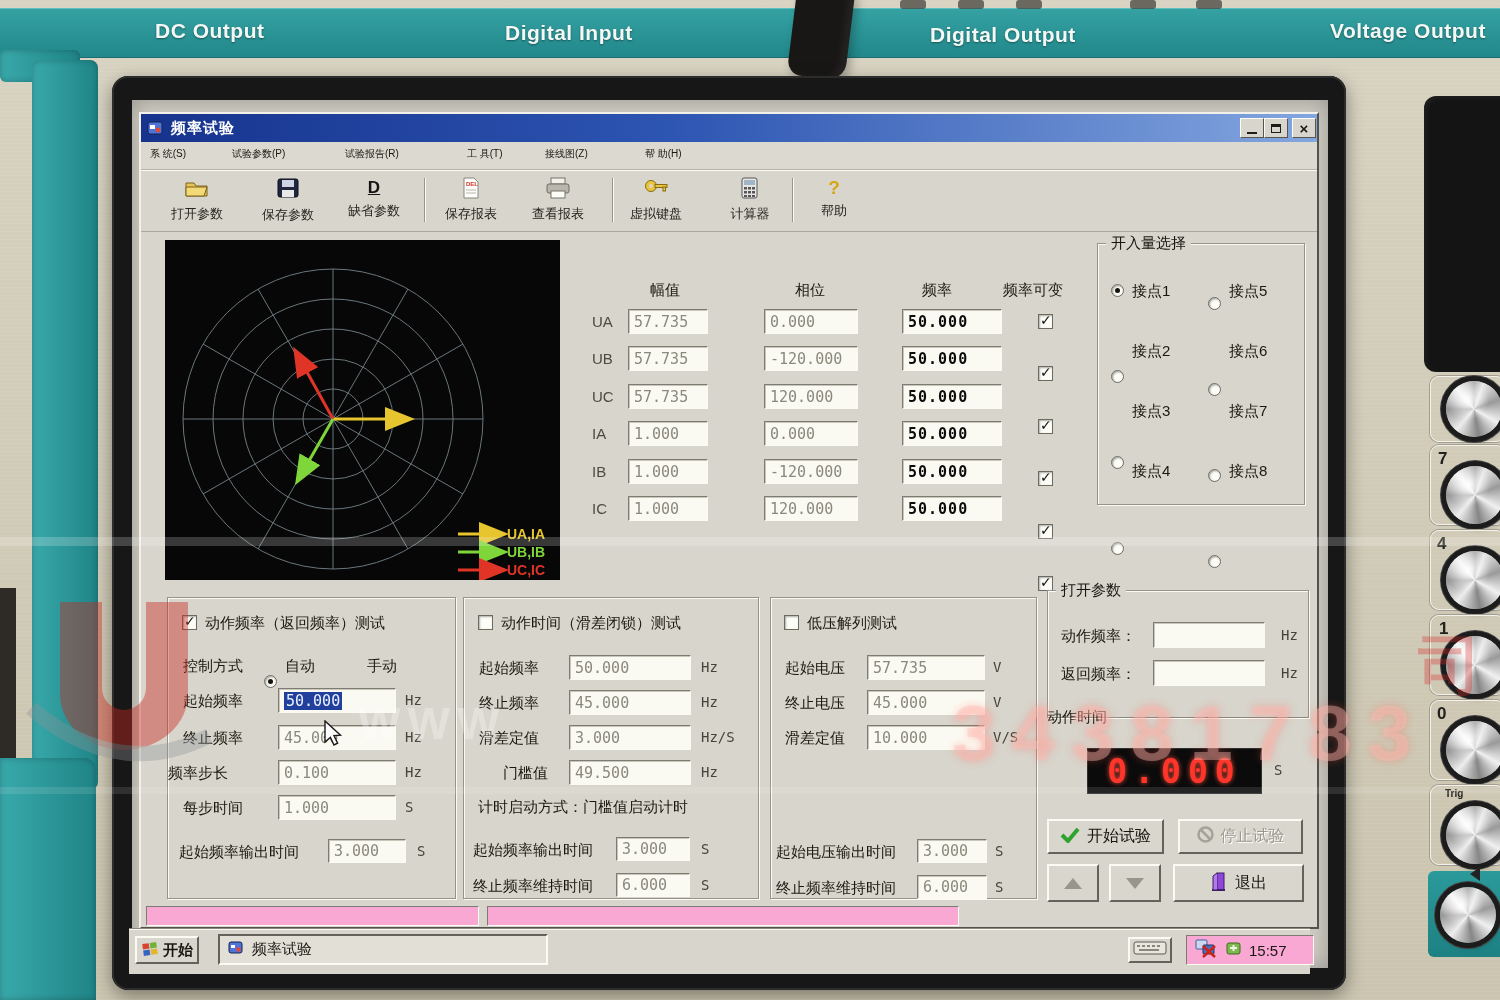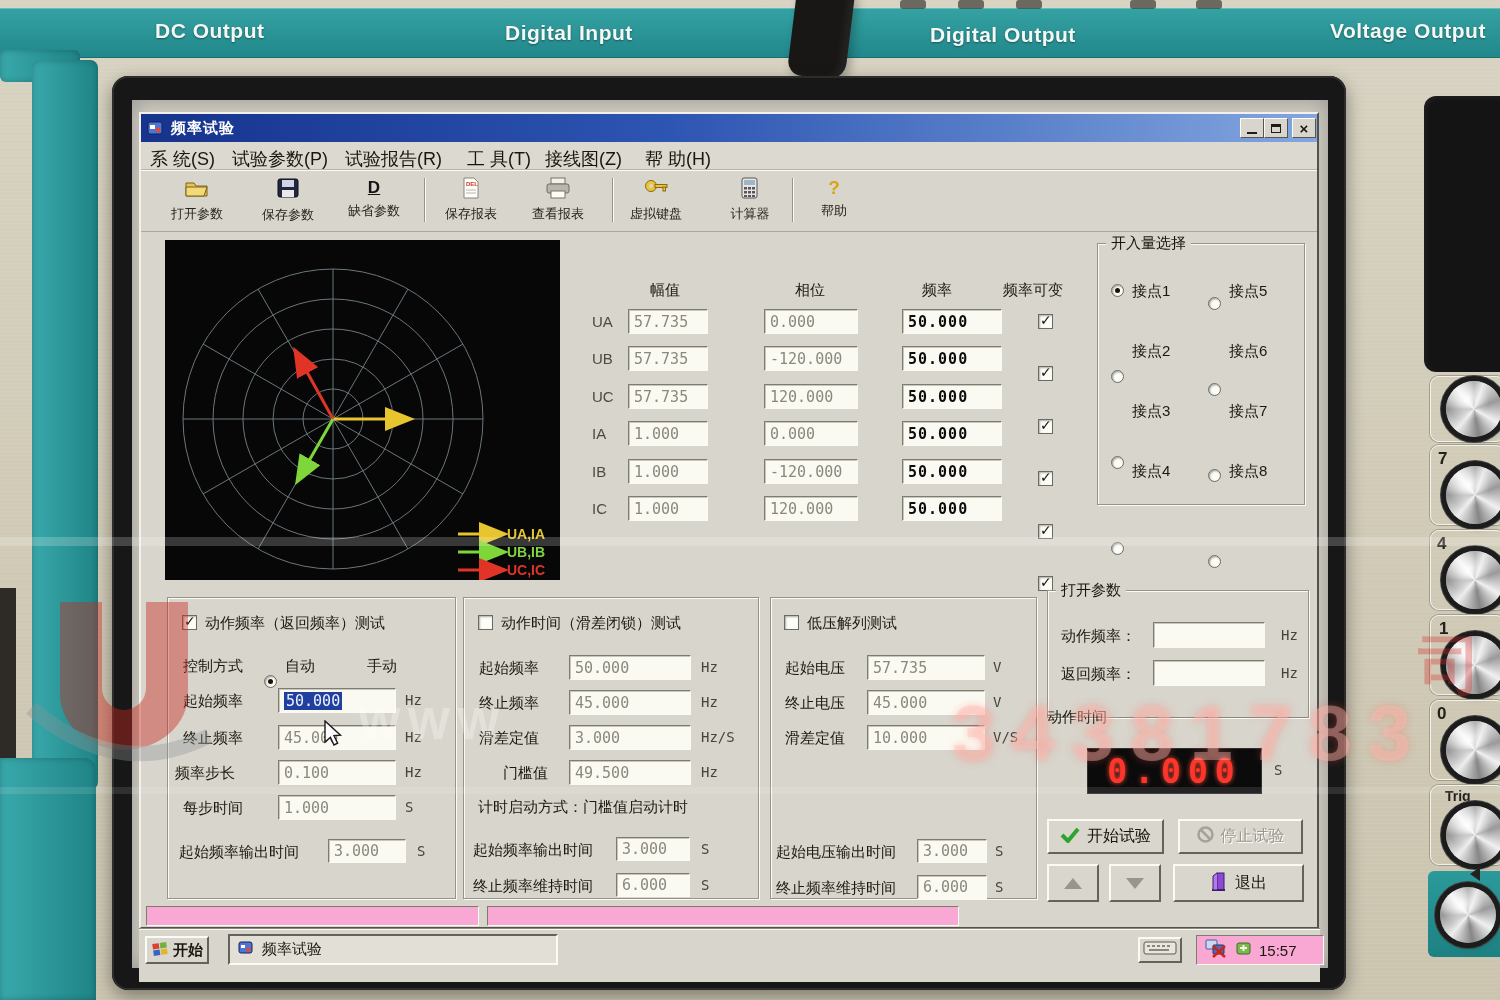--- a/index.html
+++ b/index.html
@@ -28,21 +28,21 @@
              box-shadow:inset 0 0 0 2px #2c2c2c, 0 6px 18px rgba(0,0,0,.4); }
   .screen  { background:#d0cdc4; box-shadow:inset 0 0 22px rgba(0,0,0,.28); }
 
   
   .win { background:#d8d5cc; border:2px solid; border-color:#f2f0e9 #54524c #54524c #f2f0e9; }
   .titlebar { background:linear-gradient(90deg,#16338d 0%,#2d55b2 45%,#83a6df 100%);
               display:flex; align-items:center; }
   .title-text { color:#fff; font-weight:bold; font-size:15px; letter-spacing:1px; }
   .tbtn { width:24px; height:20px; background:#d8d5cc; border:1px solid; border-color:#fdfcf6 #57554d #57554d #fdfcf6;
           display:flex; align-items:center; justify-content:center; color:#1c1b17; }
-  .menu-item { font-size:18px; color:#17160f; white-space:nowrap; }
+  .menu-item { font-size:10px; color:#17160f; white-space:nowrap; }
   .toolbtn { width:68px; height:54px; display:flex; flex-direction:column; align-items:center; justify-content:flex-start;
              gap:3px; font-size:13px; color:#26251e; padding-top:3px; white-space:nowrap; }
   .tsep { width:2px; height:44px; border-left:1px solid #97958a; border-right:1px solid #fbfaf3; }
 
   
   .gbox { border:1px solid #96948a; box-shadow:inset 1px 1px 0 #fbfaf3, 1px 1px 0 #fbfaf3; }
   .gtitle { position:absolute; top:-10px; left:8px; background:#d8d5cc; padding:0 5px; font-size:15px; color:#17160f; white-space:nowrap; }
   .lbl  { font-size:15px; color:#1a1910; white-space:nowrap; }
   .unit { font-size:14px; color:#45443b; font-family:"DejaVu Sans Mono",monospace; }
   .field { background:#fbfaf2; border:1px solid; border-color:#7e7c72 #fbfaf3 #fbfaf3 #7e7c72;
@@ -110,21 +110,21 @@
   </div>
   <div class="abs knobbox" style="left:1430px;top:615px;width:75px;height:80px;">
     <span class="abs keylabel" style="left:8px;top:3px;">1</span>
     <div class="abs knob" style="left:15px;top:20px;width:58px;height:58px;"></div>
   </div>
   <div class="abs knobbox" style="left:1430px;top:700px;width:75px;height:80px;">
     <span class="abs keylabel" style="left:6px;top:3px;">0</span>
     <div class="abs knob" style="left:15px;top:20px;width:58px;height:58px;"></div>
   </div>
   <div class="abs knobbox" style="left:1430px;top:785px;width:75px;height:80px;">
-    <span class="abs keylabel" style="left:14px;top:2px;font-size:14px;">Trig</span>
+    <span class="abs keylabel" style="left:14px;top:2px;font-size:10px;">Trig</span>
     <div class="abs knob" style="left:15px;top:20px;width:58px;height:58px;"></div>
   </div>
   <div class="abs" style="left:1428px;top:871px;width:77px;height:86px;background:linear-gradient(#2b9a9b,#1d8183);border-radius:6px;">
     <div class="abs" style="left:42px;top:-4px;width:0;height:0;border-top:7px solid transparent;border-bottom:7px solid transparent;border-right:10px solid #222;"></div>
     <div class="abs knob" style="left:12px;top:16px;width:56px;height:56px;"></div>
   </div>
 
   <div class="abs monitor" style="left:112px;top:76px;width:1234px;height:914px;"></div>
   <div class="abs screen" style="left:132px;top:100px;width:1196px;height:868px;"></div>
 
@@ -384,21 +384,21 @@
         <span class="seltxt">50.000</span>
       </div>
     <span class="abs unit" style="left:237px;top:94px;">Hz</span>
 
     <span class="abs lbl" style="left:15px;top:131px;">终止频率</span>
     <div class="abs field" style="left:110px;top:127px;width:118px;height:25px;">
         <span>45.000</span>
       </div>
     <span class="abs unit" style="left:237px;top:131px;">Hz</span>
 
-    <span class="abs lbl" style="left:7px;top:166px;">频率步长</span>
+    <span class="abs lbl" style="left:0;top:166px;">频率步长</span>
     <div class="abs field" style="left:110px;top:162px;width:118px;height:25px;">
         <span>0.100</span>
       </div>
     <span class="abs unit" style="left:237px;top:166px;">Hz</span>
 
     <span class="abs lbl" style="left:15px;top:201px;">每步时间</span>
     <div class="abs field" style="left:110px;top:197px;width:118px;height:25px;">
         <span>1.000</span>
       </div>
     <span class="abs unit" style="left:237px;top:201px;">S</span>
@@ -534,21 +534,21 @@
           <rect x="7" y="3" width="7" height="17" fill="#8d46d8" stroke="#3c1e66"></rect>
           <path d="M2 20 h13" stroke="#3c1e66" stroke-width="2"></path>
           <path d="M7 3 l-4 3 v14 h4" fill="#b07ae8" stroke="#3c1e66"></path>
         </svg></span>
     <span>退出</span>
   </div>
 
   <div class="abs statpanel" style="left:146px;top:906px;width:333px;height:20px;"></div>
   <div class="abs statpanel" style="left:487px;top:906px;width:472px;height:20px;"></div>
 
-  <div class="abs" style="left:139px;top:929px;width:1181px;height:53px;background:#d8d5cc;border-top:1px solid #fbfaf3;box-shadow:0 -1px 0 #8a887e;">
+  <div class="abs" style="left:129px;top:929px;width:1181px;height:45px;background:#d8d5cc;border-top:1px solid #fbfaf3;box-shadow:0 -1px 0 #8a887e;">
     <div class="abs btn" style="left:6px;top:6px;width:64px;height:28px;gap:4px;font-size:15px;font-weight:bold;">
       <span><svg width="18" height="16">
             <g transform="rotate(-8 9 8)">
               <rect x="2" y="2" width="6.5" height="5.5" fill="#d6432f"></rect>
               <rect x="9.5" y="2" width="6.5" height="5.5" fill="#71b23c"></rect>
               <rect x="2" y="8.5" width="6.5" height="5.5" fill="#3565c0"></rect>
               <rect x="9.5" y="8.5" width="6.5" height="5.5" fill="#e3b52f"></rect>
             </g>
           </svg></span>
       <span>开始</span>

